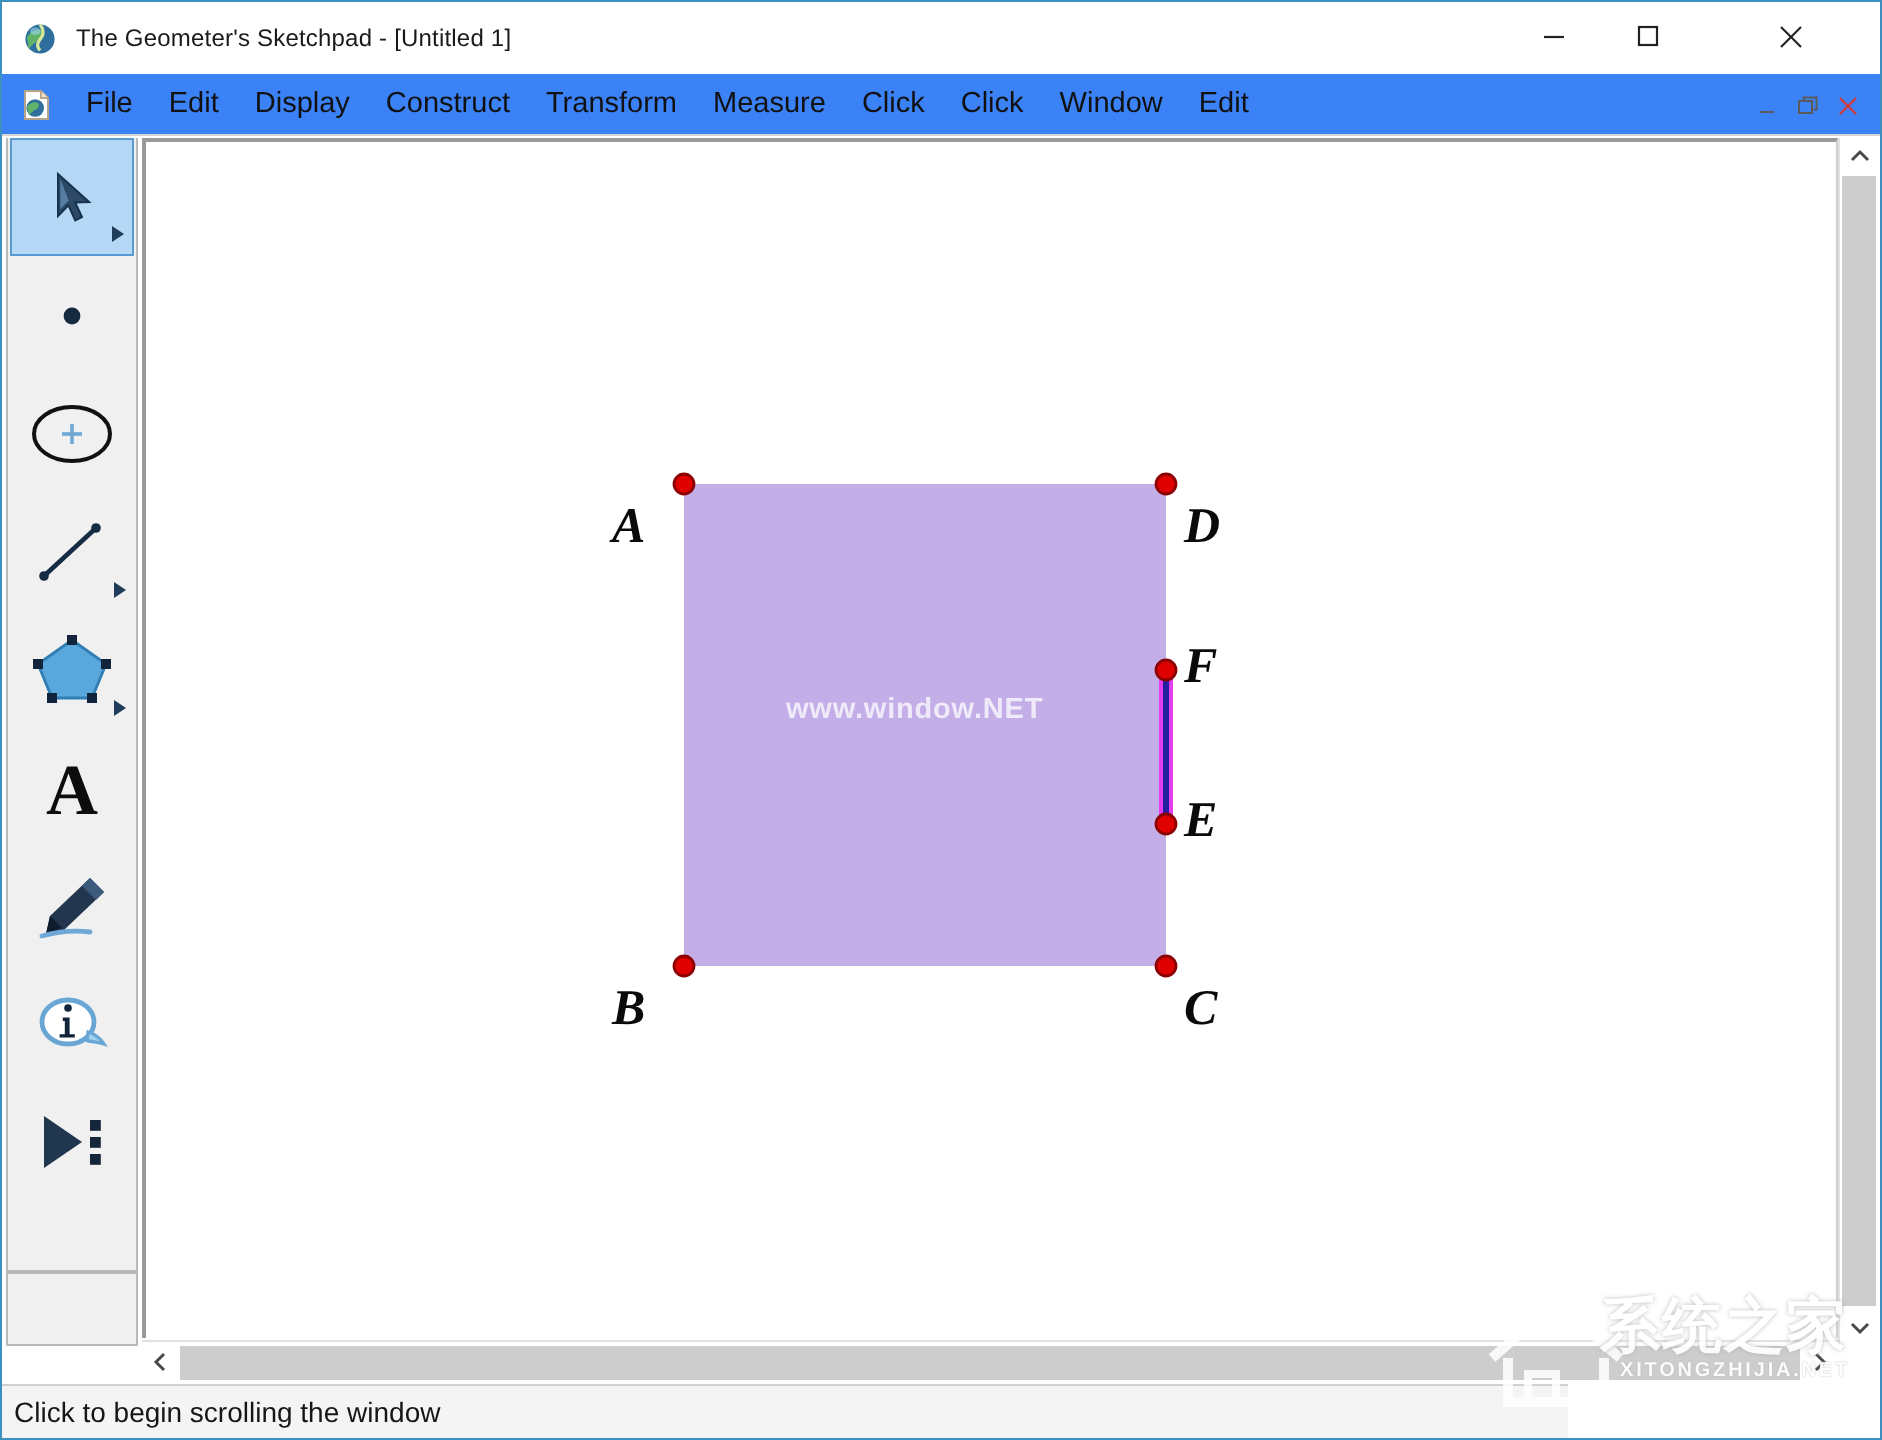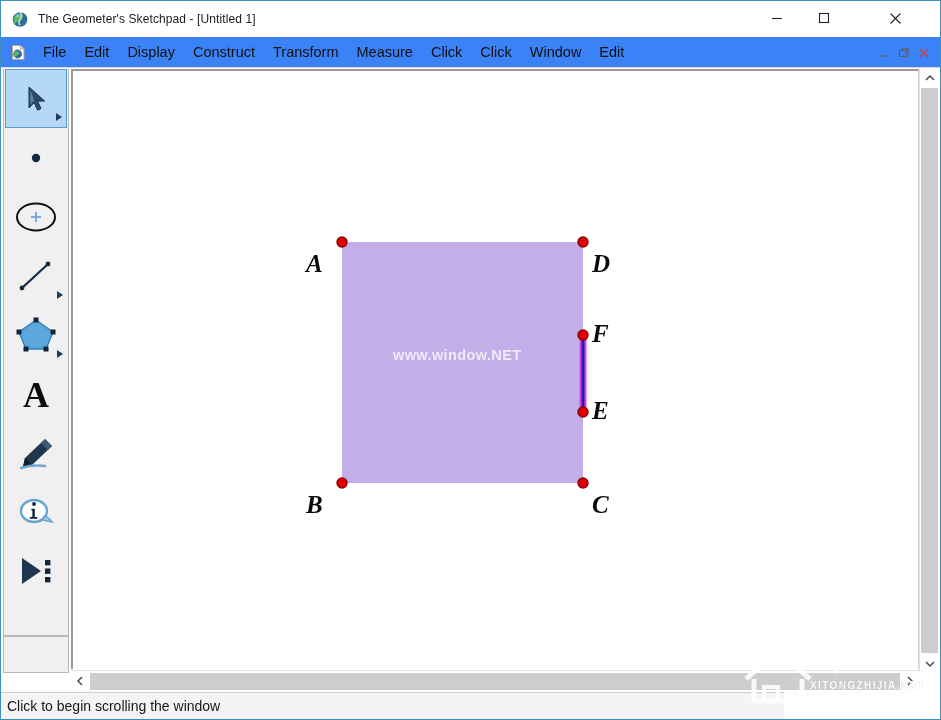--- a/index.html
+++ b/index.html
@@ -437,16 +437,17 @@
 
   <div id="corner-watermark">
     <svg width="186" height="72" viewBox="0 0 186 72" style="position:absolute;left:0;top:0;">
       <g opacity="0.92">
         <path d="M8 44 L40 16 L72 44" fill="none" stroke="#ffffff" stroke-width="5"></path>
         <path d="M16 44 L16 66 L64 66 L64 44" fill="none" stroke="#ffffff" stroke-width="5"></path>
         <rect x="26" y="52" width="14" height="14" fill="none" stroke="#ffffff" stroke-width="4"></rect>
         <path d="M74 30 C86 26 96 30 100 38" fill="none" stroke="#ffffff" stroke-width="4"></path>
       </g>
     </svg>
+    <div class="wm-cn">系统之家</div>
     <div class="wm-en">XITONGZHIJIA.NET</div>
   </div>
 
 </div>
 
 </body></html>

